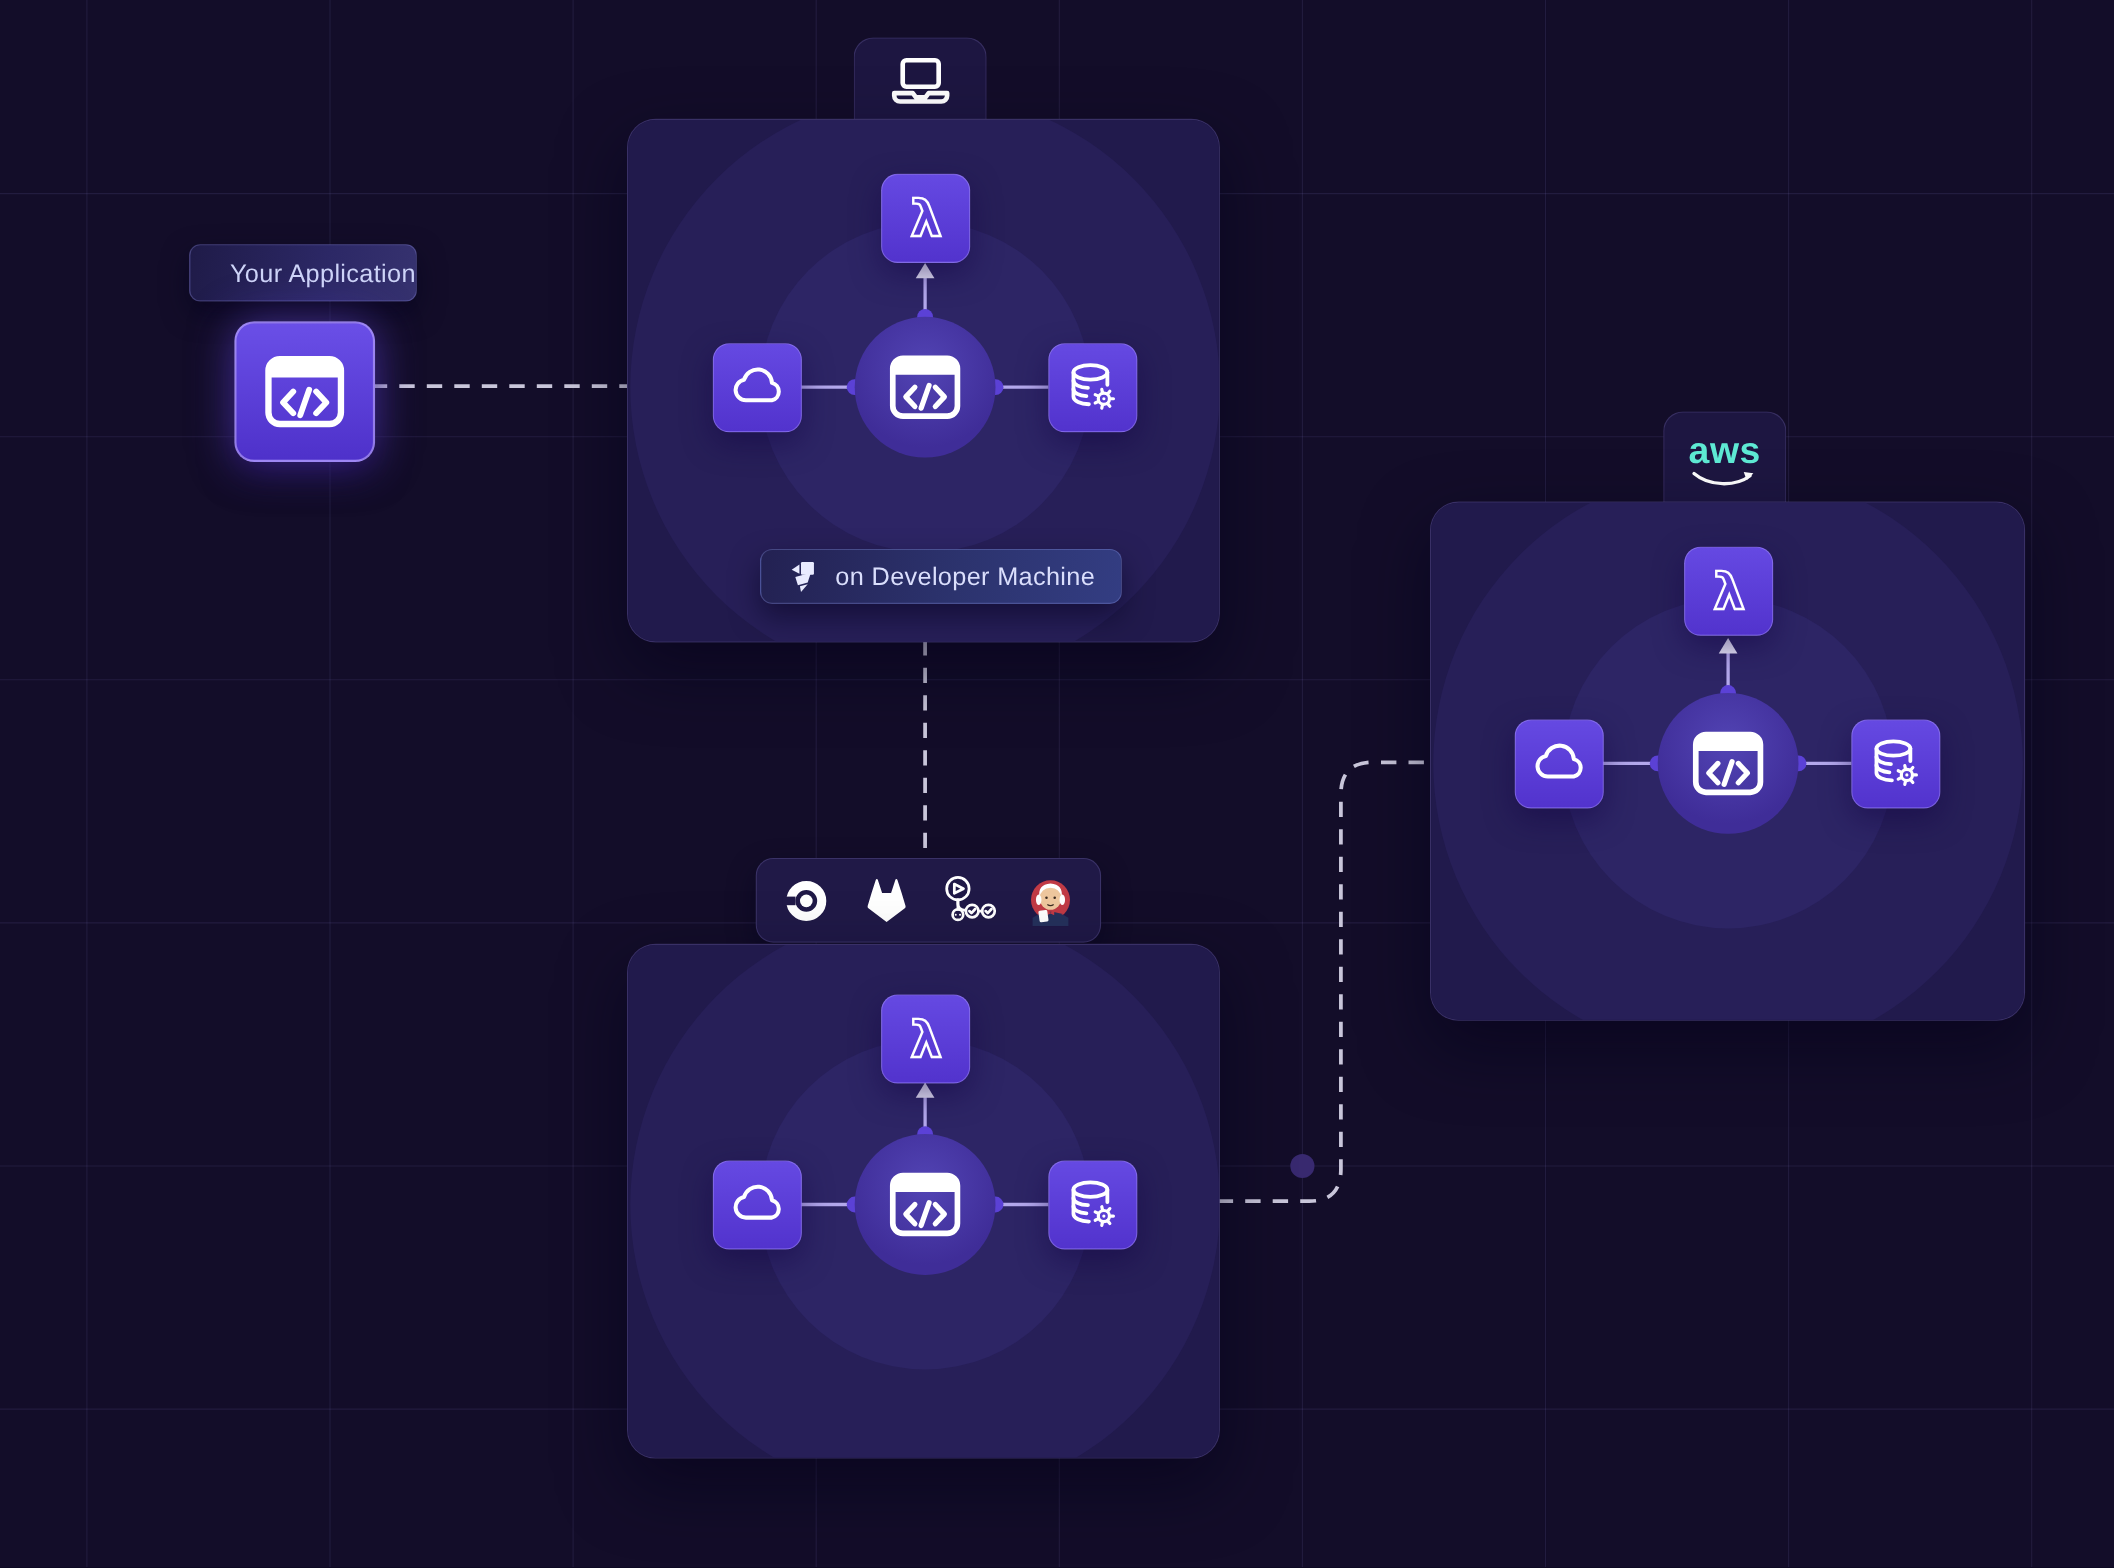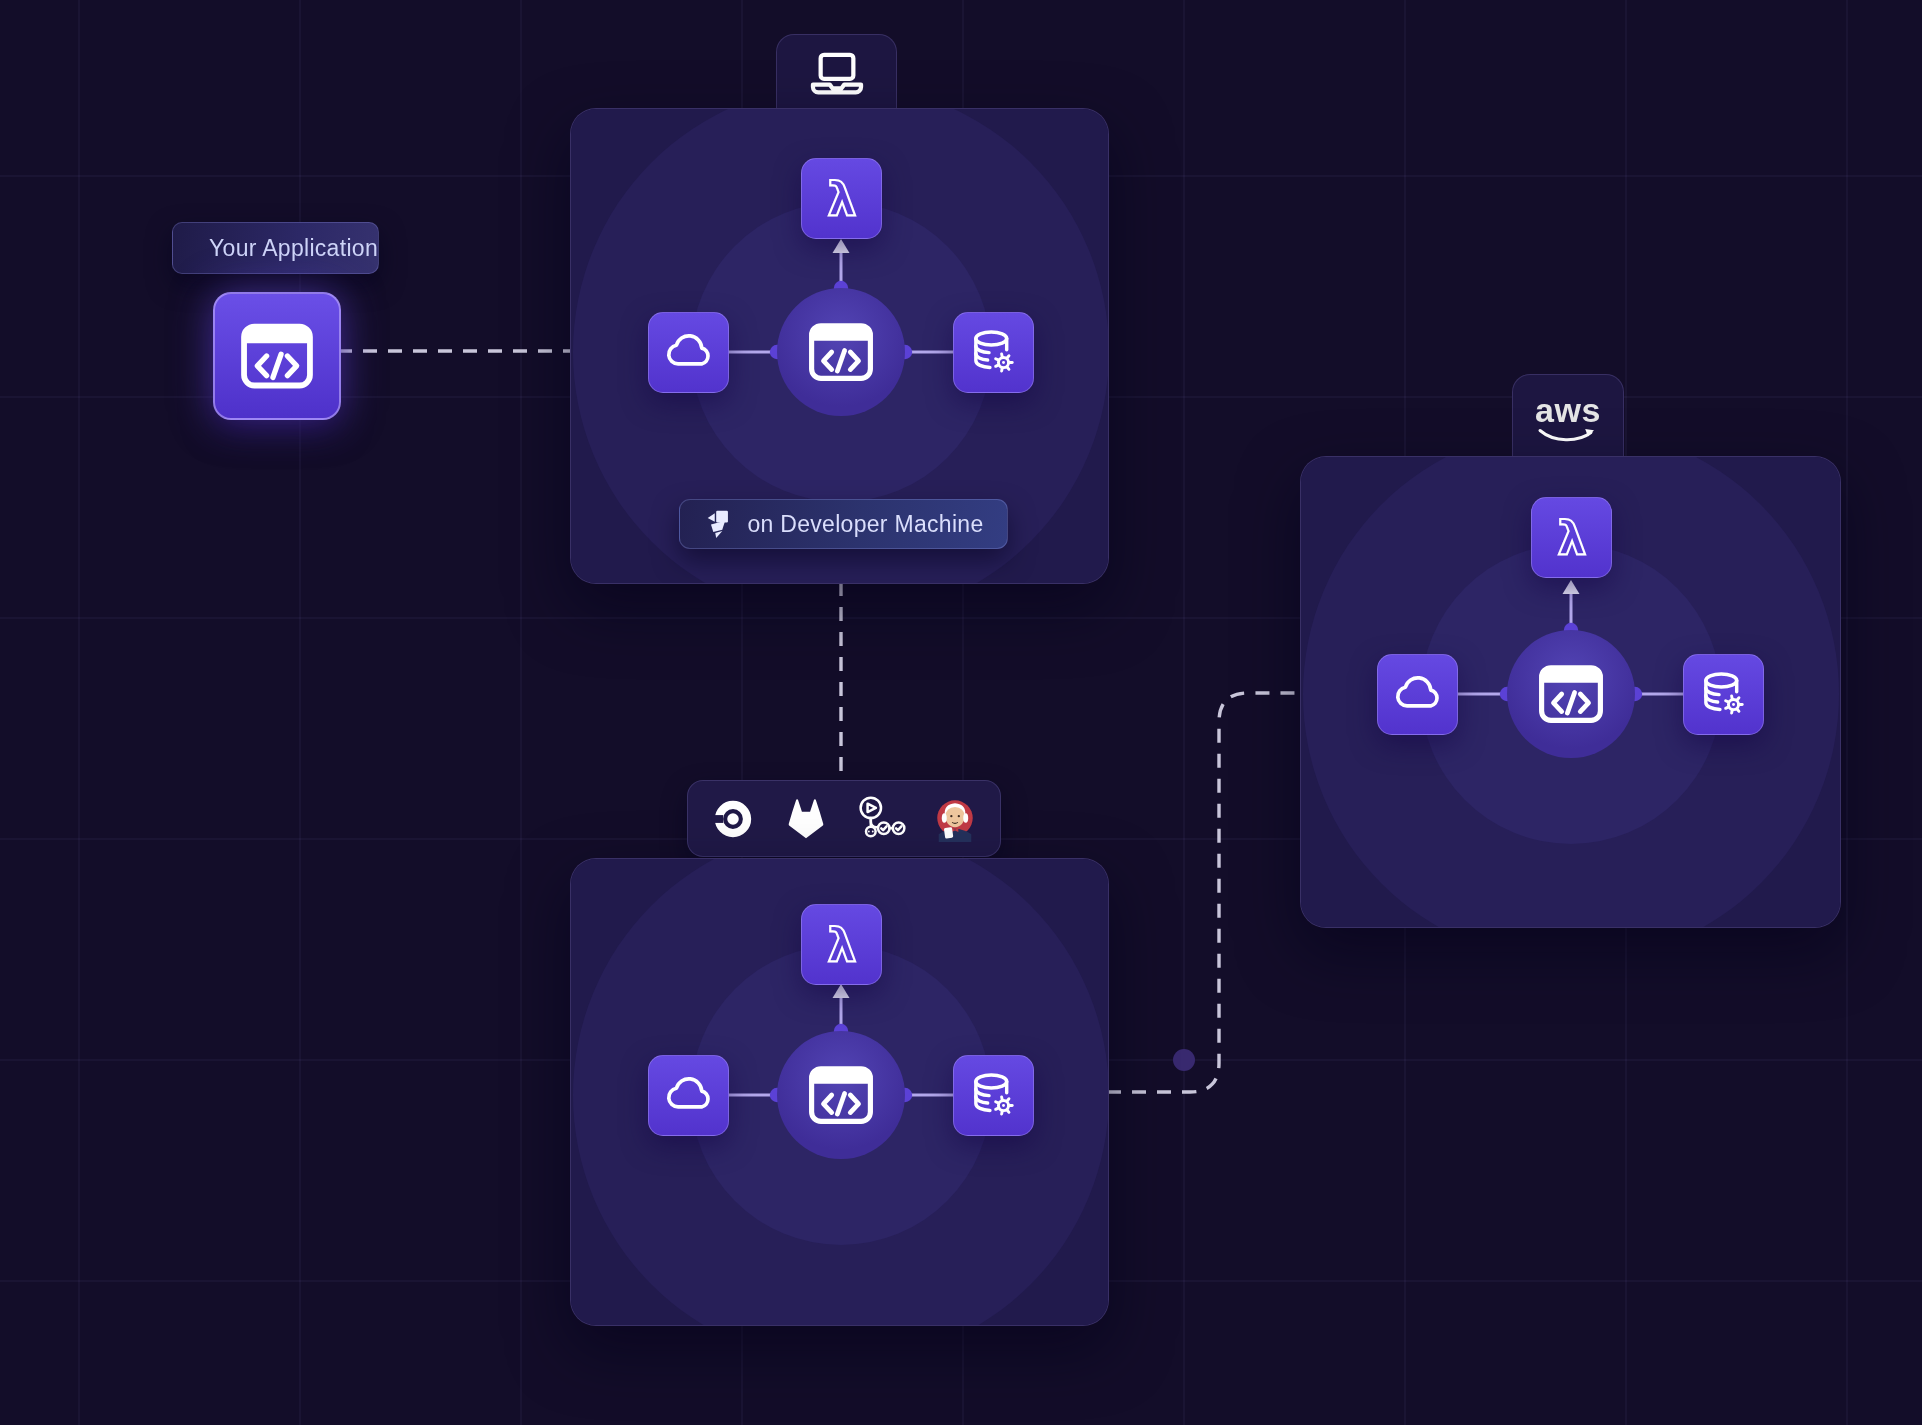--- a/index.html
+++ b/index.html
@@ -36,21 +36,21 @@
     position:absolute;width:128px;height:128px;border-radius:50%;
     background:radial-gradient(circle at 50% 36%,#5244b4 0%,#3f2d98 70%);
     display:flex;align-items:center;justify-content:center;
   }
   .badge{
     position:absolute;height:48px;border-radius:11px;
     display:flex;align-items:center;justify-content:center;gap:12px;
     background:linear-gradient(100deg,#232152 0%,#2c336e 55%,#333d82 100%);
     border:1px solid rgba(145,155,235,.30);
     box-shadow:0 12px 26px rgba(4,0,28,.5);
-    color:#dadefc;font-size:23px;letter-spacing:.3px;white-space:nowrap;
+    color:#dadefc;font-size:23px;letter-spacing:.3px;white-space:nowrap;margin-left:12px;
   }
   
   .tab{
     position:absolute;z-index:1;background:#1d1641;
     border:1.5px solid rgba(165,152,236,.20);border-bottom:none;
     border-radius:18px 18px 0 0;
     display:flex;align-items:center;justify-content:center;
   }
   .tab-ci{
     position:absolute;z-index:1;background:#201947;
@@ -69,21 +69,21 @@
     box-shadow:0 10px 24px rgba(4,0,28,.5);
   }
   .app-box{
     position:absolute;z-index:2;width:124px;height:124px;border-radius:18px;
     background:linear-gradient(180deg,#6a4fe7 0%,#4e31ca 100%);
     border:2px solid rgba(200,182,255,.55);
     box-shadow:0 0 40px rgba(116,84,240,.5),0 14px 30px rgba(15,2,60,.55);
     display:flex;align-items:center;justify-content:center;
   }
   .aws-logo{display:flex;flex-direction:column;align-items:center;gap:1px}
-  .aws-word{color:#e5e5e5;font-size:34px;font-weight:700;letter-spacing:.5px;line-height:1}
+  .aws-word{color:#5eead4;font-size:34px;font-weight:700;letter-spacing:.5px;line-height:1}
 </style>
 </head>
 <body>
 
 <div id="stage">
 
   <svg width="0" height="0" style="position:absolute">
     <defs>
       <symbol id="i-code" viewBox="0 0 64 58">
         <rect x="3.5" y="3.5" width="57" height="51" rx="9" fill="none" stroke="#fff" stroke-width="5"></rect>

